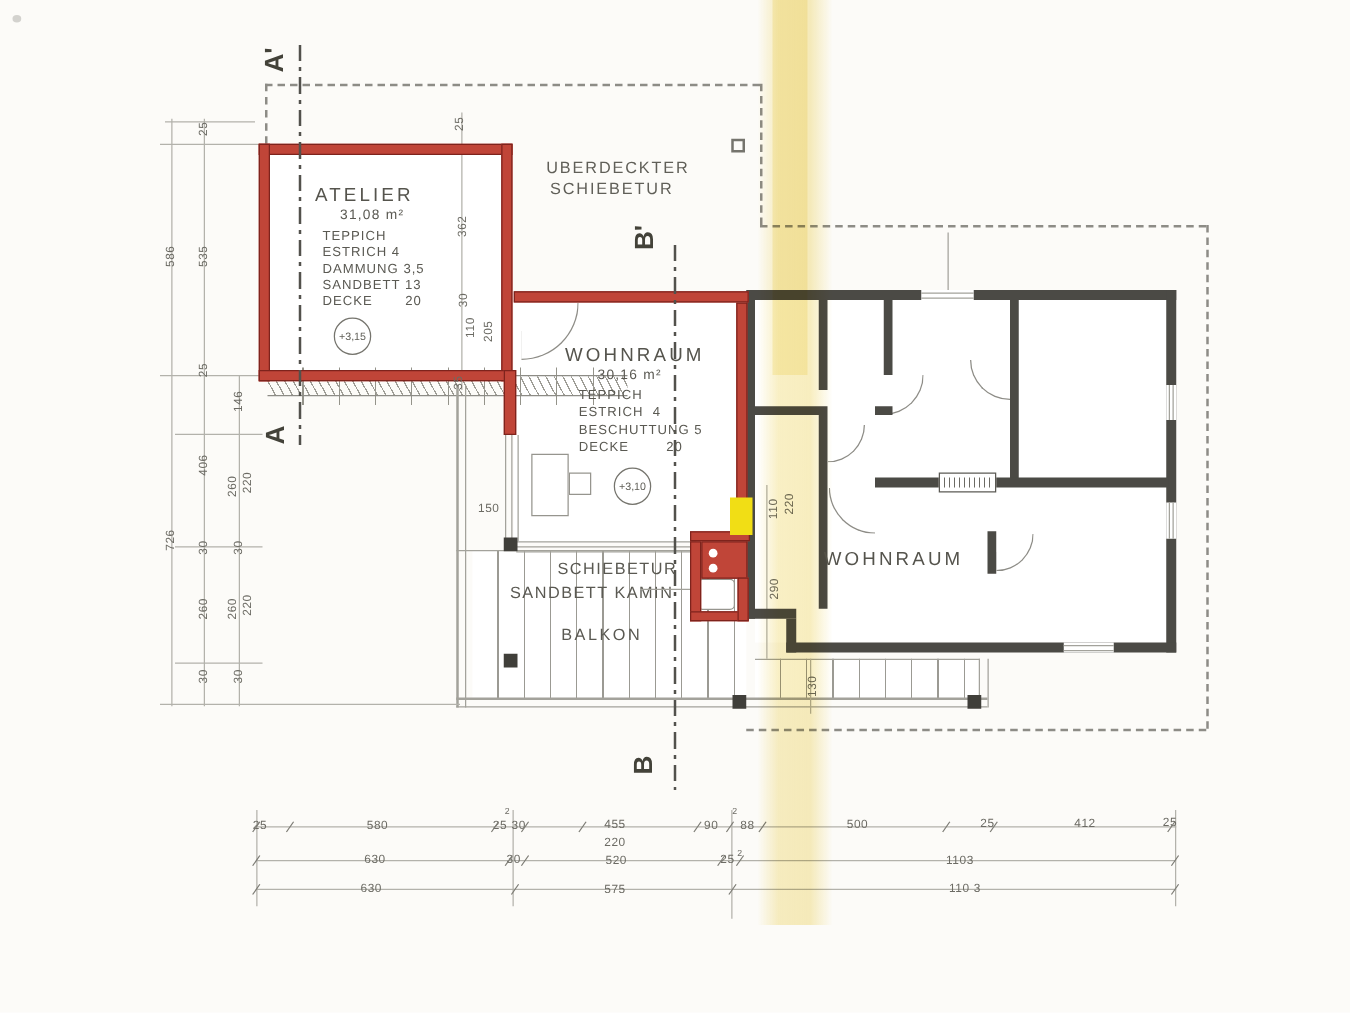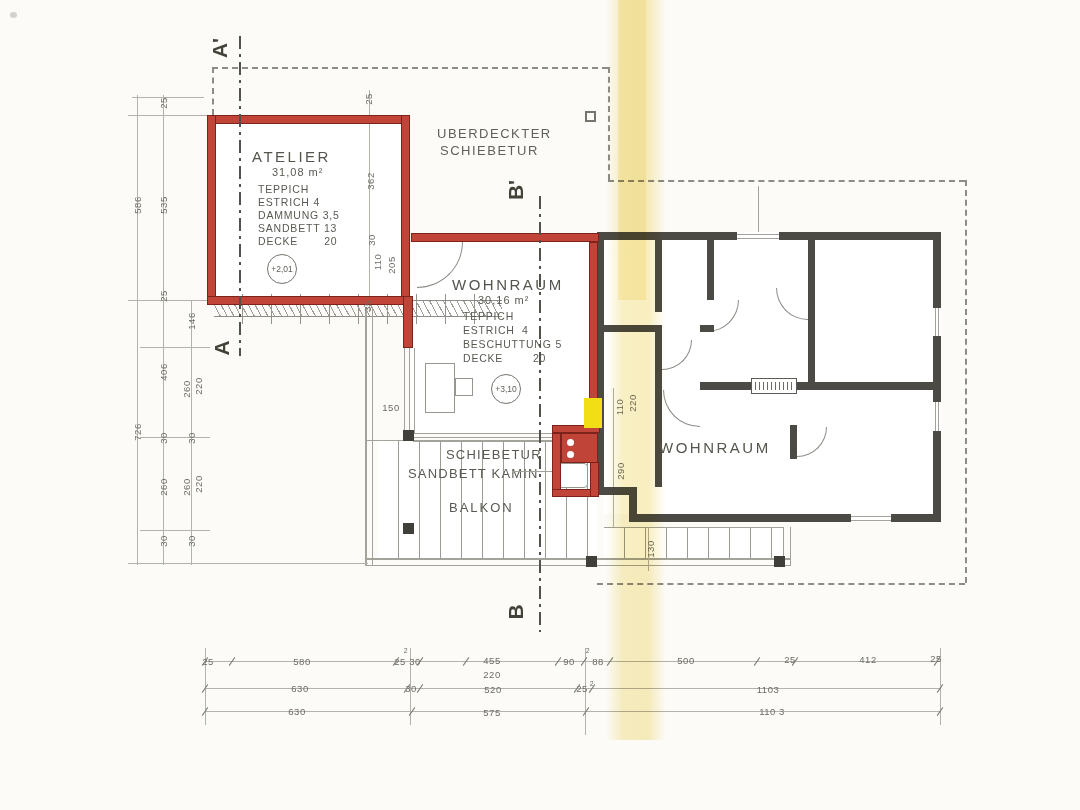--- a/index.html
+++ b/index.html
@@ -179,21 +179,21 @@
     <div class="abs dimline" style="left:940px;top:648px;width:1px;height:77px;"></div>
 
     <div class="abs room-name" style="left:252px;top:148px;">ATELIER</div>
     <div class="abs area" style="left:272px;top:166px;">31,08 m²</div>
     <div class="abs spec" style="left:258px;top:183px;">TEPPICH</div>
     <div class="abs spec" style="left:258px;top:196px;">ESTRICH 4</div>
     <div class="abs spec" style="left:258px;top:209px;">DAMMUNG 3,5</div>
     <div class="abs spec" style="left:258px;top:222px;">SANDBETT 13</div>
     <div class="abs spec" style="left:258px;top:235px;">DECKE       20</div>
     <div class="abs elev" style="left:267px;top:254px;">
-        <span>+2,01</span>
+        <span>+3,15</span>
       </div>
 
     <div class="abs room-name" style="left:452px;top:276px;">WOHNRAUM</div>
     <div class="abs area" style="left:478px;top:294px;">30,16 m²</div>
     <div class="abs spec" style="left:463px;top:310px;">TEPPICH</div>
     <div class="abs spec" style="left:463px;top:324px;">ESTRICH  4</div>
     <div class="abs spec" style="left:463px;top:338px;">BESCHUTTUNG 5</div>
     <div class="abs spec" style="left:463px;top:352px;">DECKE        20</div>
     <div class="abs elev" style="left:491px;top:374px;">
         <span>+3,10</span>

